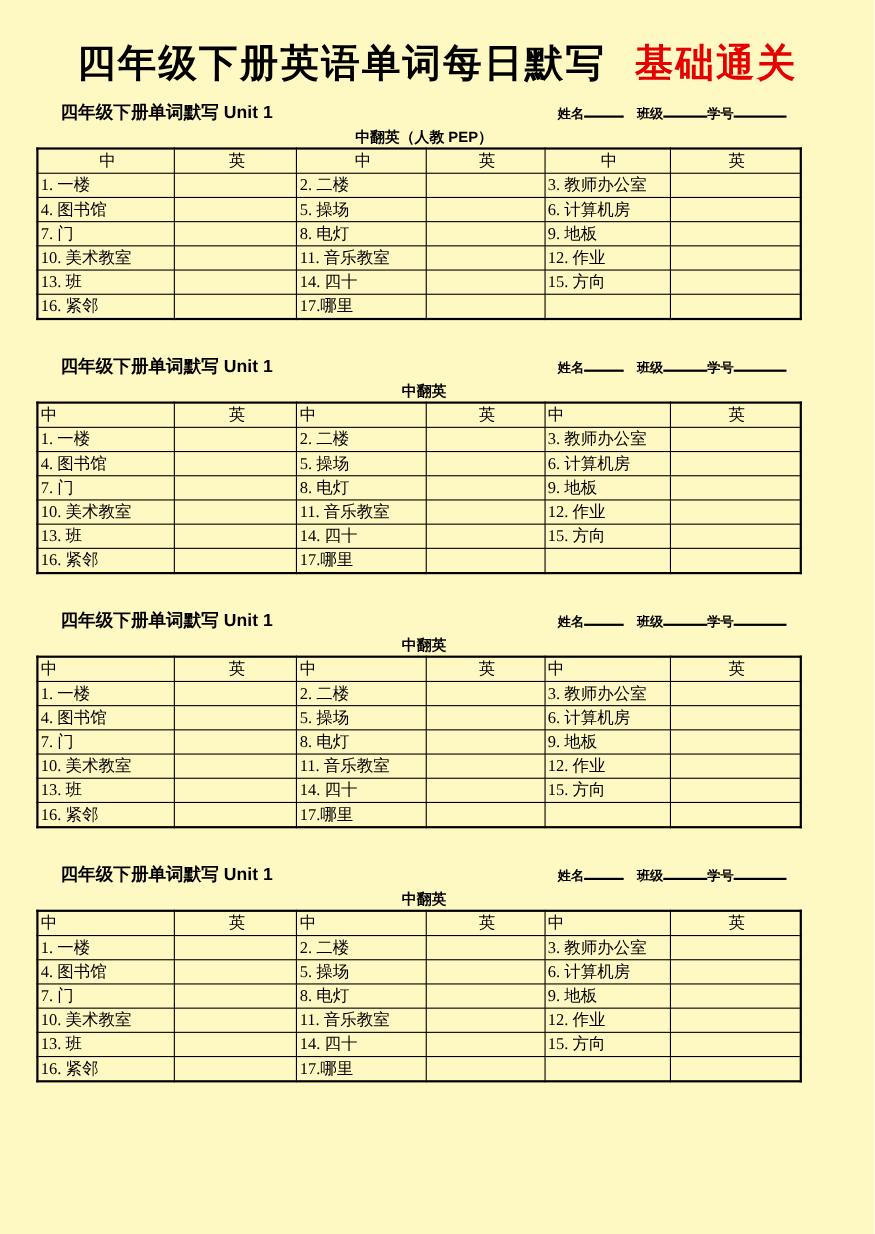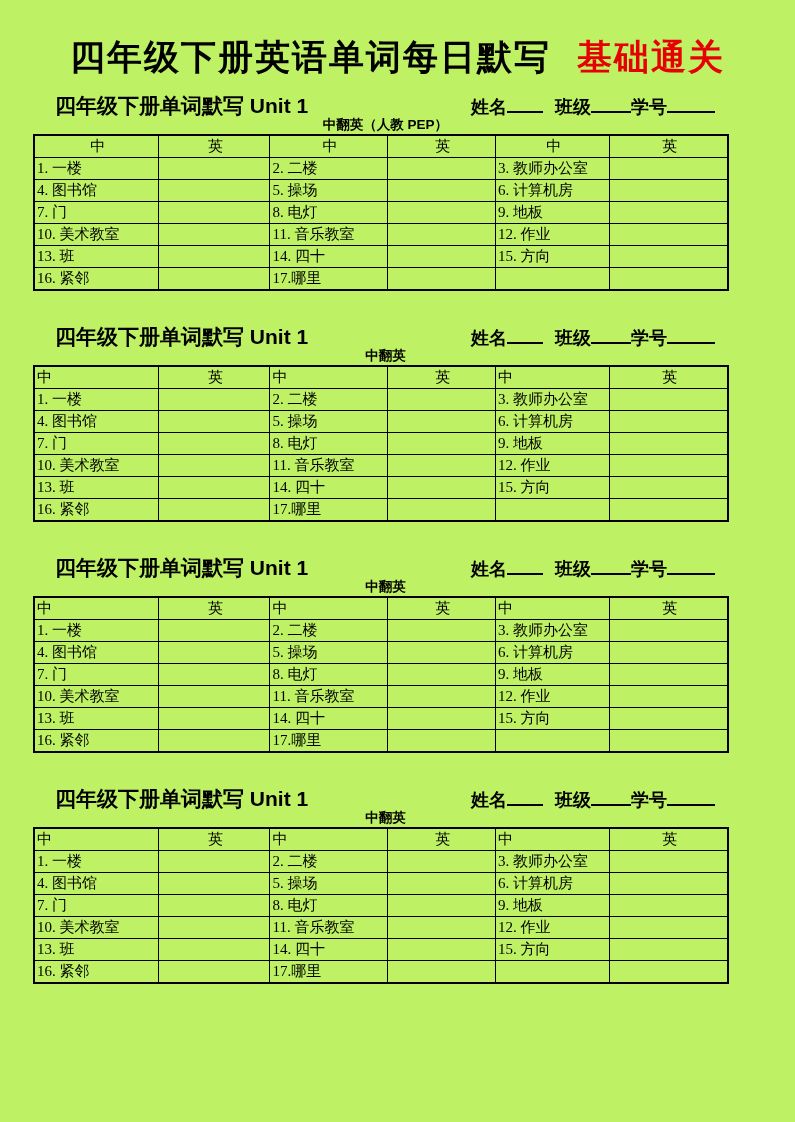--- a/index.html
+++ b/index.html
@@ -6,21 +6,21 @@
     margin: 0;
     padding: 0;
     background: #ffffff;
     color: #000000;
     font-family: "Liberation Sans", sans-serif;
   }
   .page {
     position: relative;
     width: 795px;
     height: 1122px;
-    background: #bef264;
+    background: #fef9c3;
     overflow: hidden;
   }
   .main-title {
     padding-top: 36px;
     text-align: center;
     font-size: 35px;
     line-height: 1.25;
     font-weight: bold;
     letter-spacing: 2px;
     font-family: "Liberation Serif", serif;
@@ -41,27 +41,27 @@
   }
   .sec-head {
     display: flex;
     justify-content: space-between;
     align-items: baseline;
     width: 700px;
     height: 24px;
   }
   .sec-title {
     font-weight: bold;
-    font-size: 21px;
+    font-size: 16px;
     padding-left: 22px;
     white-space: nowrap;
   }
   .sec-fields {
     font-weight: bold;
-    font-size: 18px;
+    font-size: 12px;
     padding-right: 18px;
     white-space: nowrap;
   }
   .fld-label { font-weight: bold; }
   .blank {
     display: inline-block;
     border-bottom: 2px solid #000;
     height: 13px;
     vertical-align: baseline;
   }

